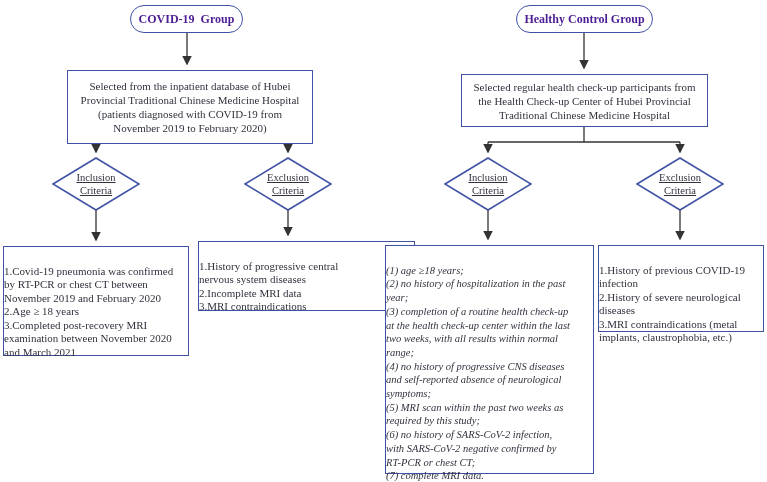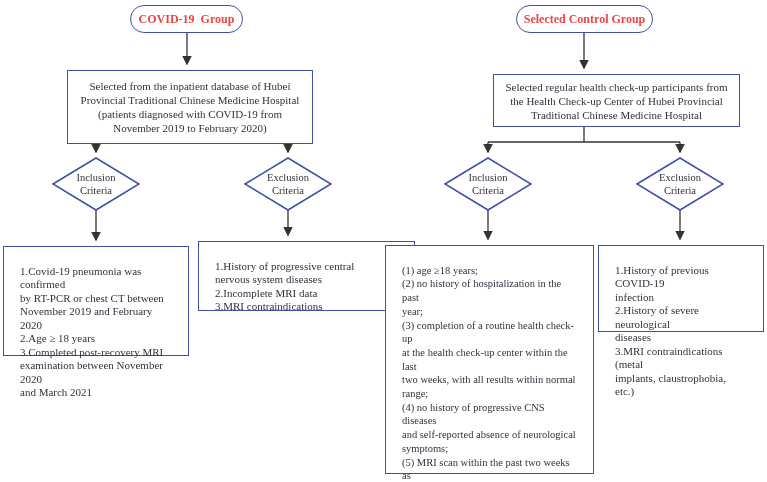--- a/index.html
+++ b/index.html
@@ -14,40 +14,41 @@
   #wires{position:absolute;left:0;top:0;width:767px;height:482px;}
   .node{
     position:absolute;
     box-sizing:border-box;
     background:#ffffff;
     border:1.6px solid #3f51a5;
   }
   .group-box{
     border-radius:14px;
     display:flex;align-items:center;justify-content:center;
-    font-weight:bold;font-size:12px;color:#ef4444;
+    font-weight:bold;font-size:12px;color:#4c1d95;
     white-space:pre;text-align:center;
   }
   .desc-box{
     display:flex;align-items:center;justify-content:center;
     text-align:center;font-size:11px;line-height:14px;
     white-space:pre-line;padding:1px 3px;
   }
   .criteria-box{
     font-size:11px;line-height:13.5px;
     white-space:pre-line;text-align:left;
-    padding:4px 16px;
+    padding:4px 0;
   }
-  .criteria-box.small-text{font-size:10.5px;line-height:13.7px;}
+  .criteria-box.small-text{font-size:10.5px;line-height:13.7px;font-style:italic;}
   .diamond-label{
     position:absolute;
     display:flex;align-items:center;justify-content:center;
     text-align:center;font-size:10.5px;line-height:13px;
     white-space:pre-line;color:#32323f;
     pointer-events:none;
+    text-decoration:underline;
   }
 </style>
 </head>
 <body>
 
 <div id="canvas">
 
   <svg id="wires" width="767" height="482" viewBox="0 0 767 482">
     <defs>
       <marker id="ah" viewBox="0 0 10 10" refX="8.5" refY="5" markerWidth="7.5" markerHeight="7.5" orient="auto-start-reverse">
@@ -107,24 +108,24 @@
   </div>
 
   <div class="node criteria-box" style="left:198px;top:241px;width:217px;height:70px;">
     <span>1.History of progressive central
 nervous system diseases
 2.Incomplete MRI data
 3.MRI contraindications</span>
   </div>
 
   <div class="node group-box" style="left:516px;top:5px;width:137px;height:28px;">
-    <span>Selected Control Group</span>
+    <span>Healthy Control Group</span>
   </div>
 
-  <div class="node desc-box" style="left:461px;top:74px;width:247px;height:53px;margin-left:32px;">
+  <div class="node desc-box" style="left:461px;top:74px;width:247px;height:53px;">
     <span>Selected regular health check-up participants from
 the Health Check-up Center of Hubei Provincial
 Traditional Chinese Medicine Hospital</span>
   </div>
 
   <div class="diamond-label" style="left:445px;top:158px;width:86px;height:52px;">Inclusion
 Criteria</div>
   <div class="diamond-label" style="left:637px;top:158px;width:86px;height:52px;">Exclusion
 Criteria</div>
 

